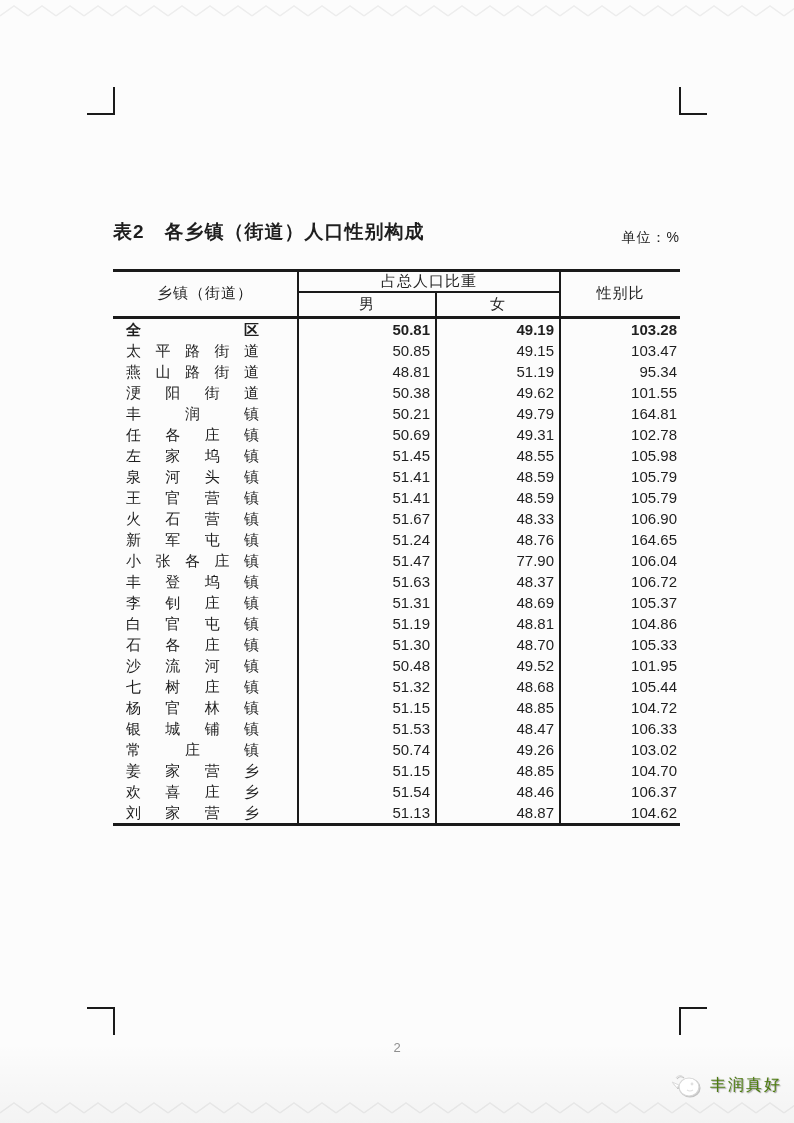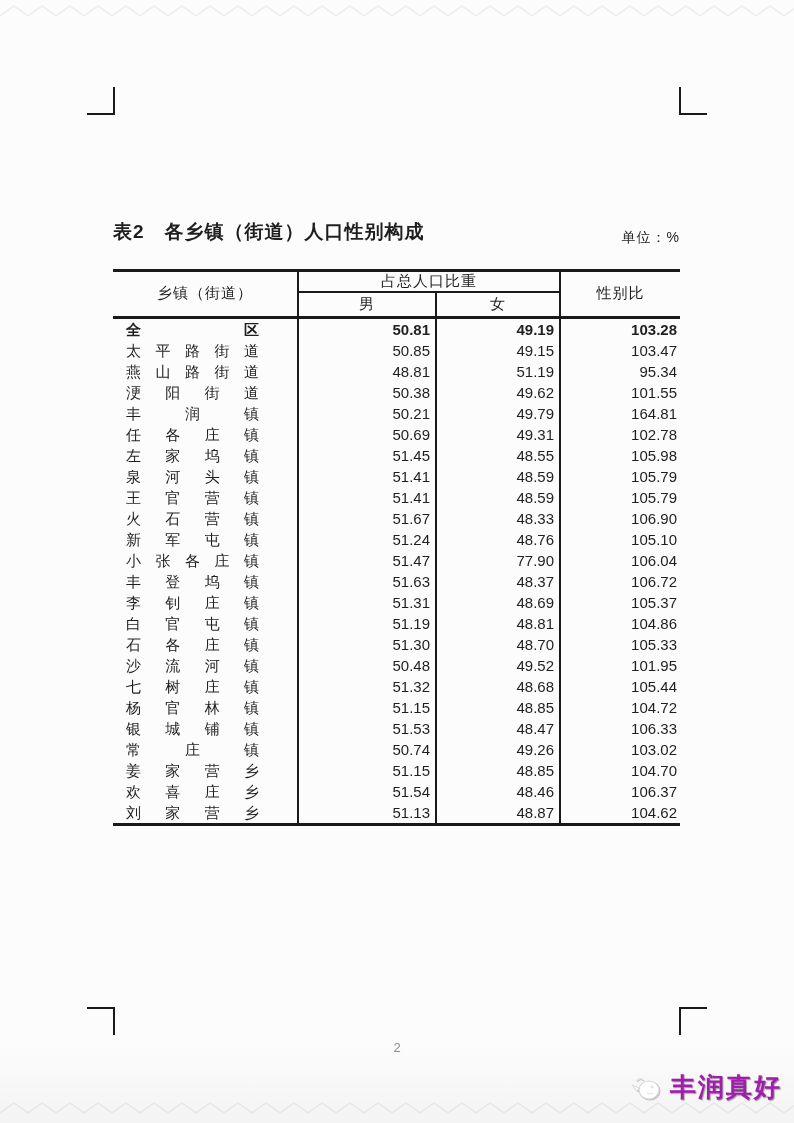--- a/index.html
+++ b/index.html
@@ -73,21 +73,21 @@
 
   .page-number{
     position:absolute;left:0;top:1040px;width:794px;
     text-align:center;font-size:13px;color:var(--muted);
   }
   .watermark{
     position:absolute;right:12px;top:1070px;
     display:flex;align-items:center;gap:6px;
   }
   .watermark-text{
-    font-size:26px;font-weight:bold;letter-spacing:2px;color:#a21caf;
+    font-size:16px;font-weight:normal;letter-spacing:2px;color:#4d7c0f;
     text-shadow:1px 1px 1px rgba(140,140,140,0.85), -0.5px -0.5px 0 rgba(200,200,200,0.4);
   }
   .mascot{filter:drop-shadow(1px 1px 0.5px rgba(160,160,160,0.6));}
 </style>
 </head>
 <body>
 
 <svg class="torn top" width="794" height="16">
   <defs>
     <pattern id="zz" width="28" height="16" patternUnits="userSpaceOnUse">
@@ -272,21 +272,21 @@
     <td class="name-cell">
             <span class="name">
               <span>新</span>
               <span>军</span>
               <span>屯</span>
               <span>镇</span>
             </span>
           </td>
     <td class="num male-cell">51.24</td>
     <td class="num female-cell">48.76</td>
-    <td class="num ratio-cell">105.10</td>
+    <td class="num ratio-cell">164.65</td>
   </tr>
 
   <tr>
     <td class="name-cell">
             <span class="name">
               <span>小</span>
               <span>张</span>
               <span>各</span>
               <span>庄</span>
               <span>镇</span>

